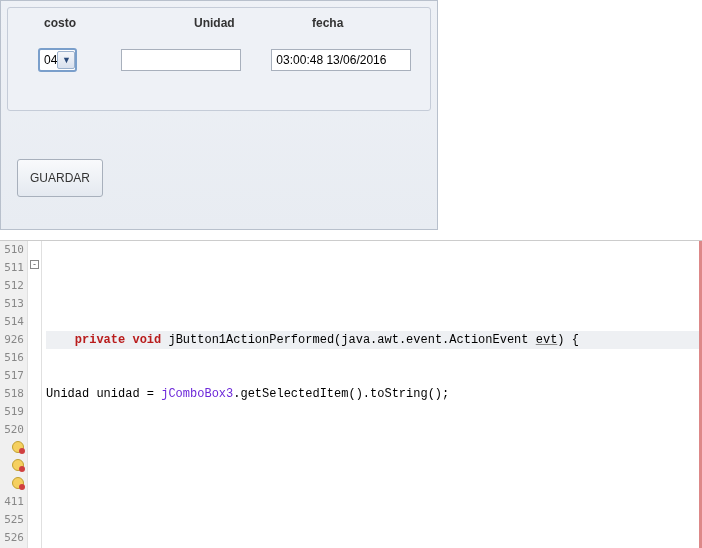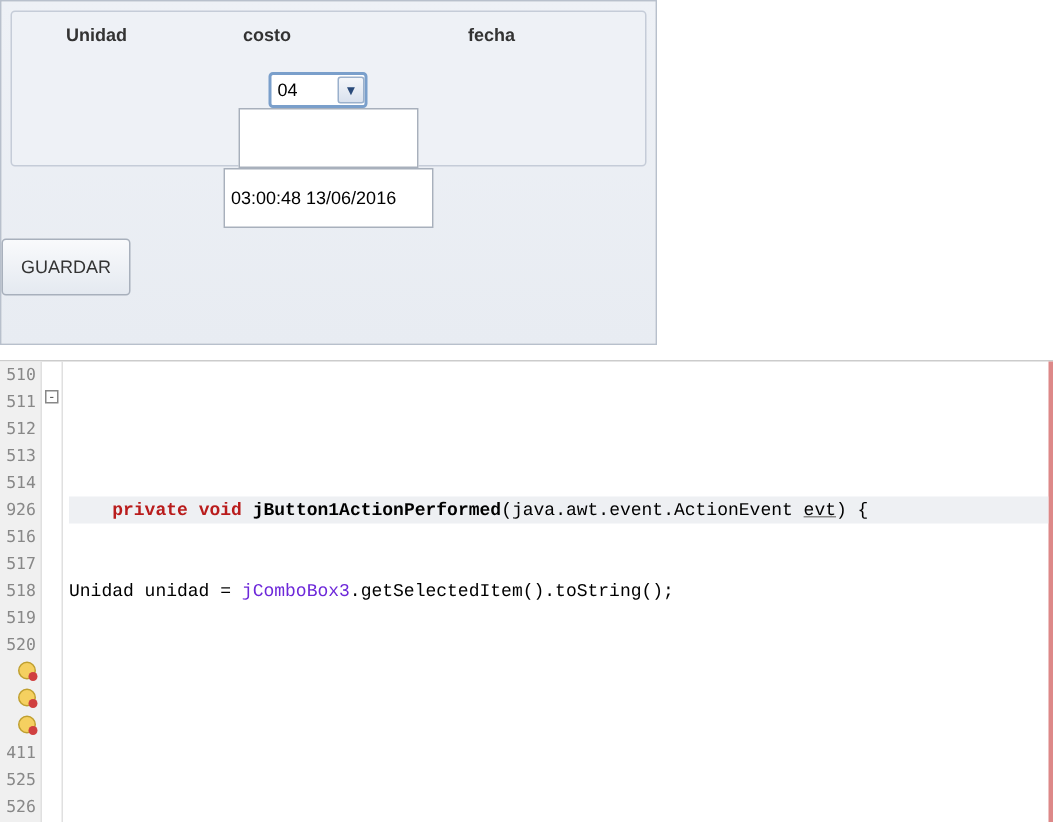--- a/index.html
+++ b/index.html
@@ -36,21 +36,20 @@
       color: #333;
     }
     .lbl-unidad { width: 118px; }
     .lbl-costo { width: 150px; }
     .lbl-fecha { }
     .inputs-row {
       display: flex;
       align-items: center;
       padding-left: 30px;
       margin-top: 18px;
-      flex-direction: column;
     }
     .combo {
       width: 66px;
       height: 24px;
       border: 2px solid #7a9fcb;
       border-radius: 3px;
       background: #fff;
       display: flex;
       align-items: center;
       justify-content: space-between;
@@ -65,31 +64,31 @@
       border: 1px solid #9ab0cc;
       border-radius: 2px;
       display: flex;
       align-items: center;
       justify-content: center;
       font-size: 9px;
       color: #2a4a7a;
     }
     .textfield {
       width: 120px;
-      height: 40px;
+      height: 22px;
       border: 1px solid #a8b0bc;
       background: #fff;
       padding: 2px 4px;
       font-size: 12px;
       margin-right: 30px;
     }
     .textfield.fecha { width: 140px; }
     .guardar-btn {
       position: absolute;
-      left: 0px;
+      left: 16px;
       top: 158px;
       height: 38px;
       width: 86px;
       background: linear-gradient(#f9fafc,#e4e9f0);
       border: 1px solid #a8b0bc;
       border-radius: 3px;
       font-size: 12px;
       color: #333;
       cursor: pointer;
     }
@@ -158,32 +157,32 @@
       font-size: 12px;
       line-height: 18px;
       white-space: pre;
       padding-left: 4px;
       border-right: 3px solid #d88;
       overflow: hidden;
     }
     .code .row { height: 18px; }
     .code .hl-line { background: #eef0f3; }
     .kw { color: #b91c1c; font-weight: bold; }
-    .mstr { font-weight: bold; }
+    .mstr { font-weight: normal; }
     .id-g { color: #6d28d9; }
     .uline2 { text-decoration: underline #888; }
   </style>
 </head>
 <body>
 
 <div class="form-panel">
   <div class="form-inner">
     <div class="labels-row">
+      <span class="lbl lbl-costo">costo</span>
       <span class="lbl lbl-unidad">Unidad</span>
-      <span class="lbl lbl-costo">costo</span>
       <span class="lbl lbl-fecha">fecha</span>
     </div>
     <div class="inputs-row">
       <div class="combo">
         <span>04</span>
         <span class="combo-arrow">▼</span>
       </div>
       <input class="textfield" value="" style="">
       <input class="textfield fecha" value="03:00:48 13/06/2016" style="">
     </div>

